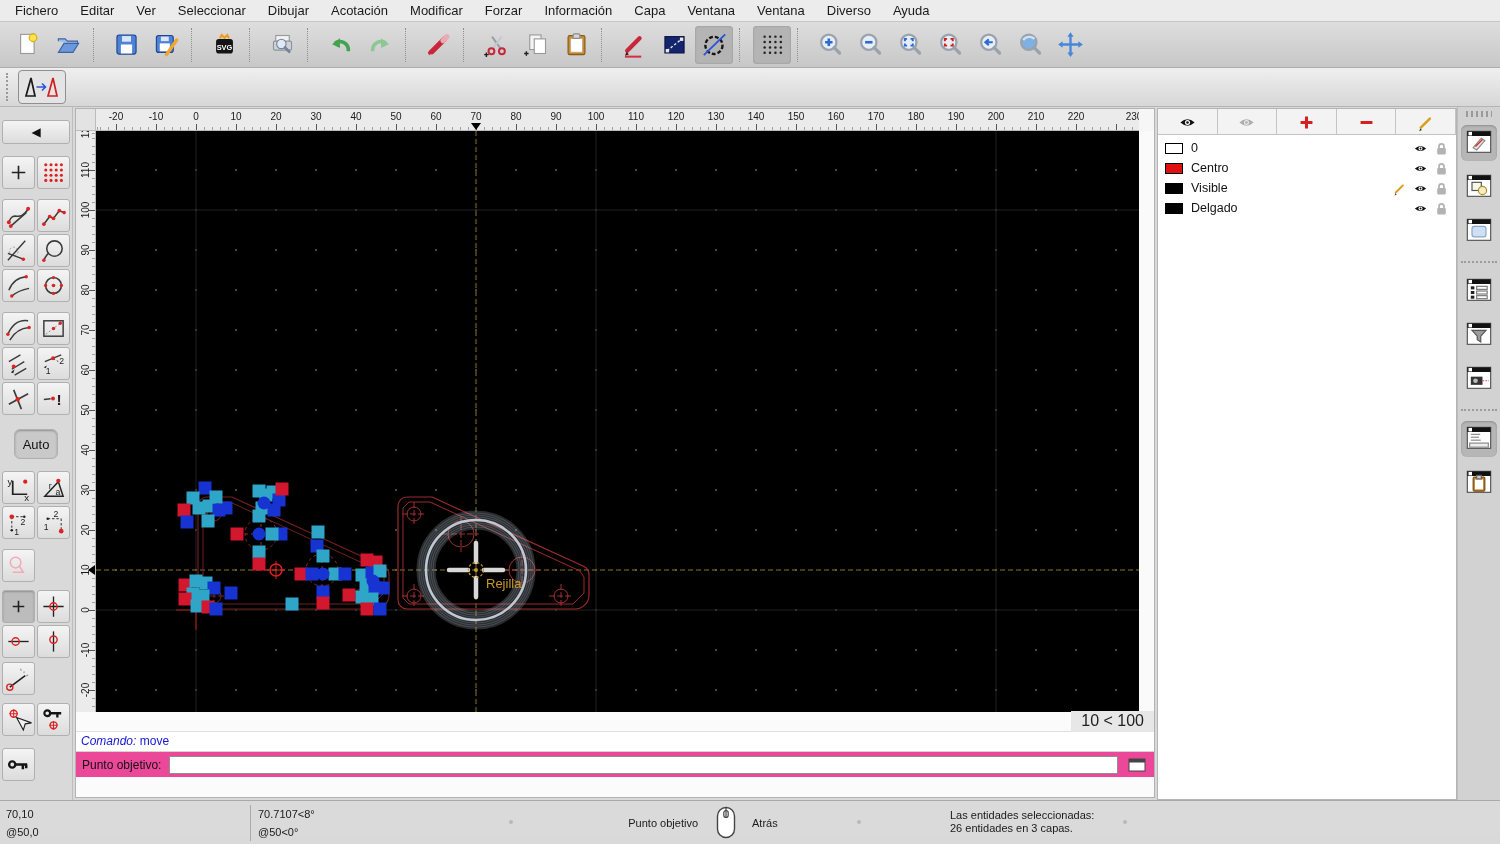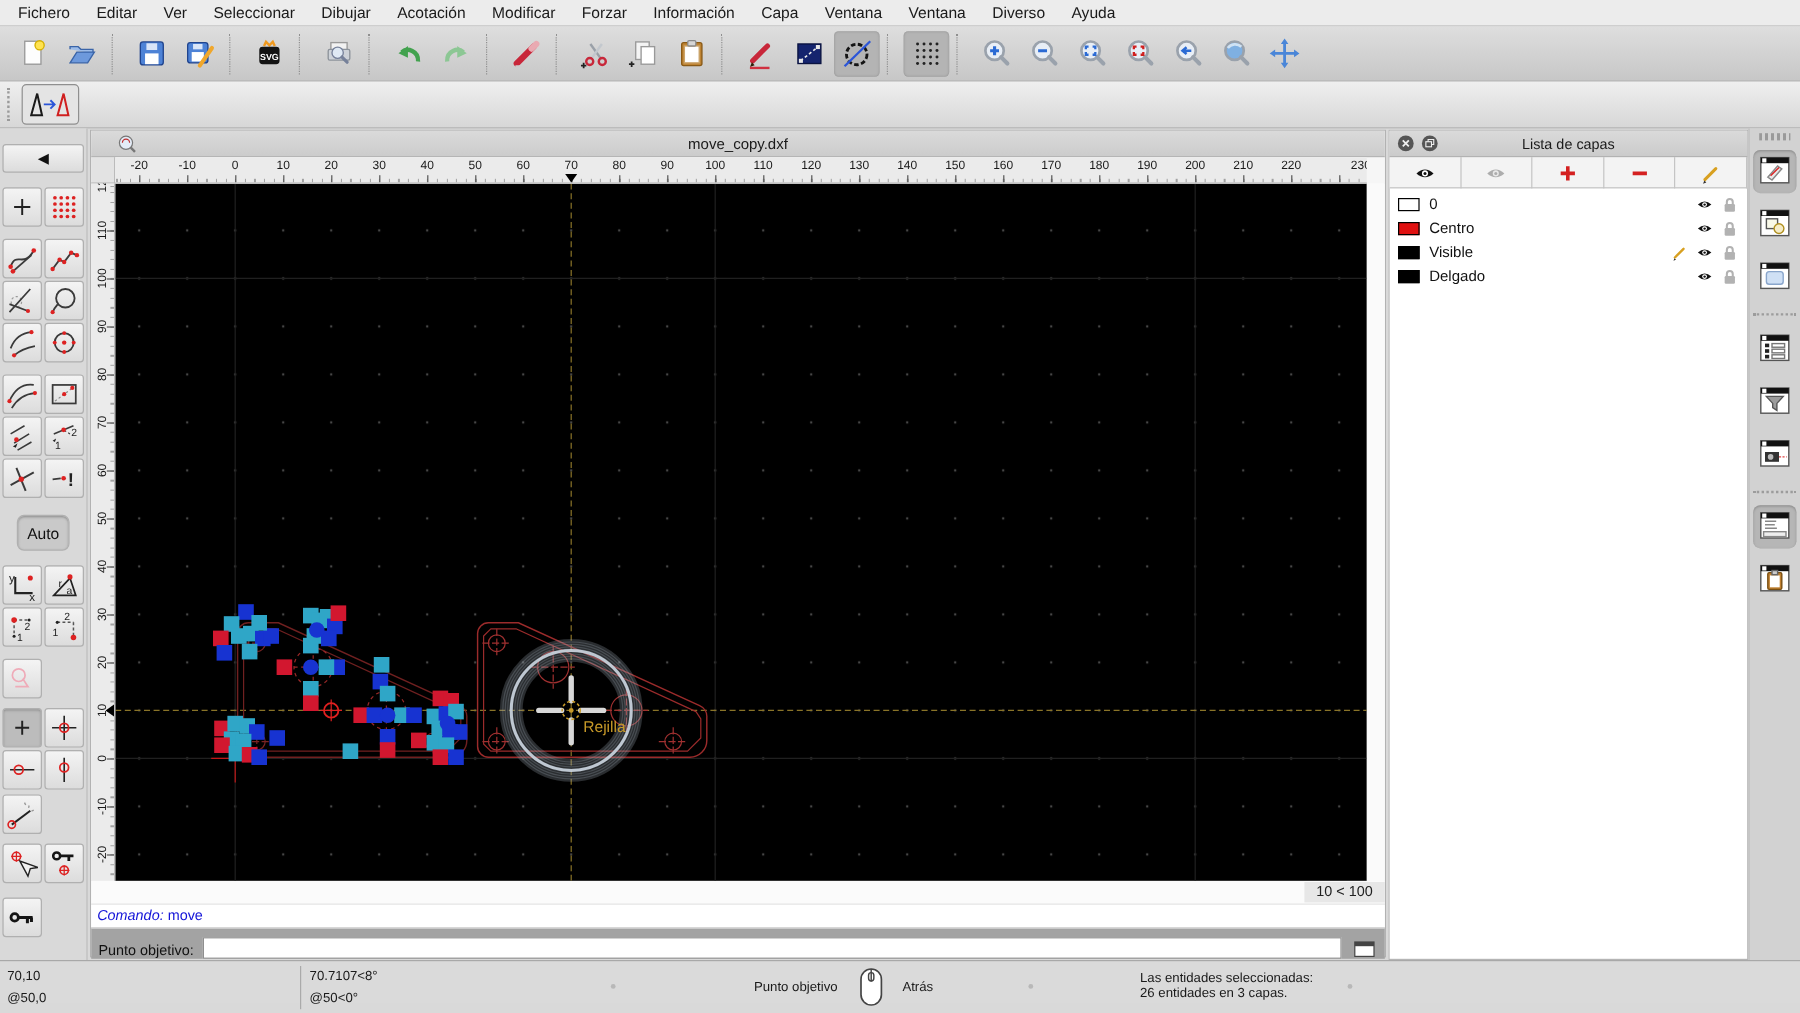--- a/index.html
+++ b/index.html
@@ -65,24 +65,24 @@
   .vtick { position:absolute; right:0; height:1px; width:6px; background:#555; }
   .vlab { position:absolute; left:-1px; width:20px; height:20px; display:flex; align-items:center; justify-content:center;
     font-size:10px; color:#1a1a1a; transform:rotate(-90deg); }
   .vmarker { position:absolute; right:0; width:0; height:0;
     border-top:5px solid transparent; border-bottom:5px solid transparent; border-right:7px solid #000; }
   #canvas { width:1043px; height:581px; background-color:#000;
     background-image:radial-gradient(#474747 1px, transparent 1.35px);
     background-size:40px 40px; background-position:0 19px; cursor:crosshair; }
   .cgap { flex:1; background:#fafafa; }
   .gridbar { height:20px; background:#fbfbfb; display:flex; justify-content:flex-end; align-items:center; border-bottom:1px solid #e0e0e0; }
-  .gridlabel { background:#e7e7e7; font-size:12px; padding:1px 10px 2px; color:#222; }
+  .gridlabel { background:#e7e7e7; font-size:16px; padding:1px 10px 2px; color:#222; }
   .cmdline { height:19px; background:#ffffff; font-size:12px; padding:2px 0 0 5px; color:#1414d8; }
   .cmdline .it { font-style:italic; }
-  .inputrow { height:26px; background:#a3a3a3; border-top:1px solid #d4d4d4; display:flex; align-items:flex-end; padding:0 6px; }
+  .inputrow { height:26px; background:#ec4899; border-top:1px solid #d4d4d4; display:flex; align-items:center; padding:0 6px; }
   .inlabel { font-size:12px; color:#111; }
   .cmdinput { flex:1; height:18px; margin:0 8px; border:1px solid #8f8f8f; background:#fff; font-size:12px; padding-left:4px;
     font-family:"Liberation Sans",sans-serif; }
   .kbbtn { width:22px; height:16px; display:flex; align-items:center; justify-content:center; }
 
   
   #layers { position:absolute; left:1157px; top:108px; width:300px; height:692px;
     background:#fff; border:1px solid #b5b5b5; }
   .ptitle { height:22px; background:linear-gradient(#dadada,#cbcbcb); border-bottom:1px solid #b2b2b2; position:relative;
     display:flex; align-items:center; padding-left:6px; }
@@ -591,30 +591,20 @@
         <svg viewBox="0 0 28 28">
           <circle cx="7.5" cy="14" r="3.2" fill="none" stroke="#151515" stroke-width="2.4"></circle>
           <path d="M10.7,14 H23 M18.5,14 V19 M22,14 V18" stroke="#151515" stroke-width="2.6"></path>
         </svg>
       </div>
       <div class="pspacer"></div>
     </div>
   </div>
 
 <div id="docwin">
-  <div class="titlebar">
-    <span class="wicon">
-      <svg width="16" height="16" viewBox="0 0 16 16">
-          <circle cx="7" cy="7" r="5.5" fill="#e3ecf7" stroke="#777"></circle>
-          <path d="M4,7 a3,3 0 0 1 6,0" stroke="#c03030" fill="none"></path>
-          <line x1="11" y1="11" x2="14.5" y2="14.5" stroke="#777" stroke-width="2"></line>
-        </svg>
-    </span>
-    <span class="wtitle">move_copy.dxf</span>
-  </div>
   <div class="rulerrow">
     <div class="corner"></div>
     <div id="hruler">
         <div class="hminor"></div>
         <div class="htick" style="left:20px"></div>
         <div class="hlab" style="left:5px">-20</div>
         <div class="htick" style="left:60px"></div>
         <div class="hlab" style="left:45px">-10</div>
         <div class="htick" style="left:100px"></div>
         <div class="hlab" style="left:85px">0</div>
@@ -846,36 +836,20 @@
     <span class="kbbtn">
       <svg width="18" height="14" viewBox="0 0 18 14">
           <rect x="1" y="1" width="16" height="12" fill="#fff" stroke="#444"></rect>
           <rect x="1" y="1" width="16" height="3.5" fill="#444"></rect>
         </svg>
     </span>
   </div>
 </div>
 
 <div id="layers">
-  <div class="ptitle">
-    <span class="pbtn">
-      <svg viewBox="0 0 16 16" width="15" height="15">
-          <circle cx="8" cy="8" r="7" fill="#555"></circle>
-          <path d="M5.3,5.3 l5.4,5.4 M10.7,5.3 l-5.4,5.4" stroke="#eee" stroke-width="1.6"></path>
-        </svg>
-    </span>
-    <span class="pbtn">
-      <svg viewBox="0 0 16 16" width="15" height="15">
-          <circle cx="8" cy="8" r="7" fill="#555"></circle>
-          <rect x="4.5" y="6.5" width="5" height="4.5" fill="none" stroke="#eee"></rect>
-          <path d="M6.5,6.5 V4.5 h5 v4.5 h-2" fill="none" stroke="#eee"></path>
-        </svg>
-    </span>
-    <span class="ptext">Lista de capas</span>
-  </div>
   <div id="layertb">
       <div class="lb">
         <svg viewBox="0 0 24 24">
           <path d="M3,12 Q12,4 21,12 Q12,20 3,12 Z" fill="#111"></path>
           <circle cx="12" cy="12" r="3.2" fill="#fff"></circle>
           <circle cx="12" cy="12" r="1.6" fill="#111"></circle>
         </svg>
       </div>
       <div class="lb">
         <svg viewBox="0 0 24 24">

